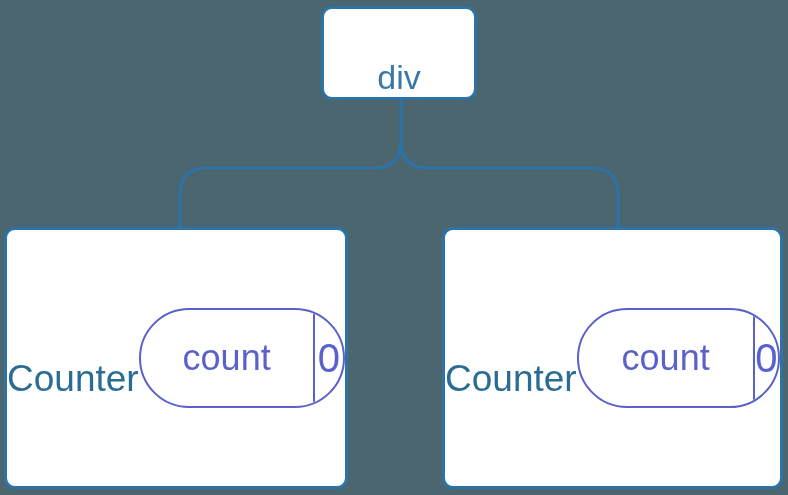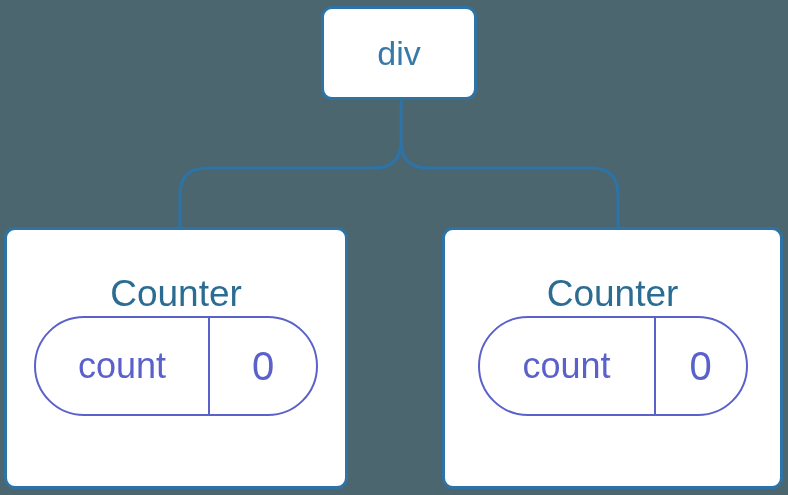--- a/index.html
+++ b/index.html
@@ -14,34 +14,34 @@
   .node {
     position: absolute;
     background: #FFFFFF;
     border: 3px solid #2D73A5;
     border-radius: 11px;
     box-sizing: border-box;
   }
   .root-node {
     left: 321px; top: 6px;
     width: 156px; height: 94px;
-    display: flex; align-items: center; justify-content: center;
+    display: flex; align-items: flex-end; justify-content: center;
   }
   .root-label {
     font-size: 34px;
     color: #3879A8;
   }
   .connector-svg {
     position: absolute; left: 0; top: 0;
     width: 788px; height: 495px;
     pointer-events: none;
   }
   .counter-card {
     display: flex;
-    flex-direction: column;
+    flex-direction: row;
     align-items: center;
   }
   .card-left  { left: 4px;   top: 227px; width: 344px; height: 262px; }
   .card-right { left: 442px; top: 227px; width: 341px; height: 262px; }
   .counter-title {
     margin-top: 42px;
     line-height: 44px;
     font-size: 37px;
     color: #2B6D92;
   }

